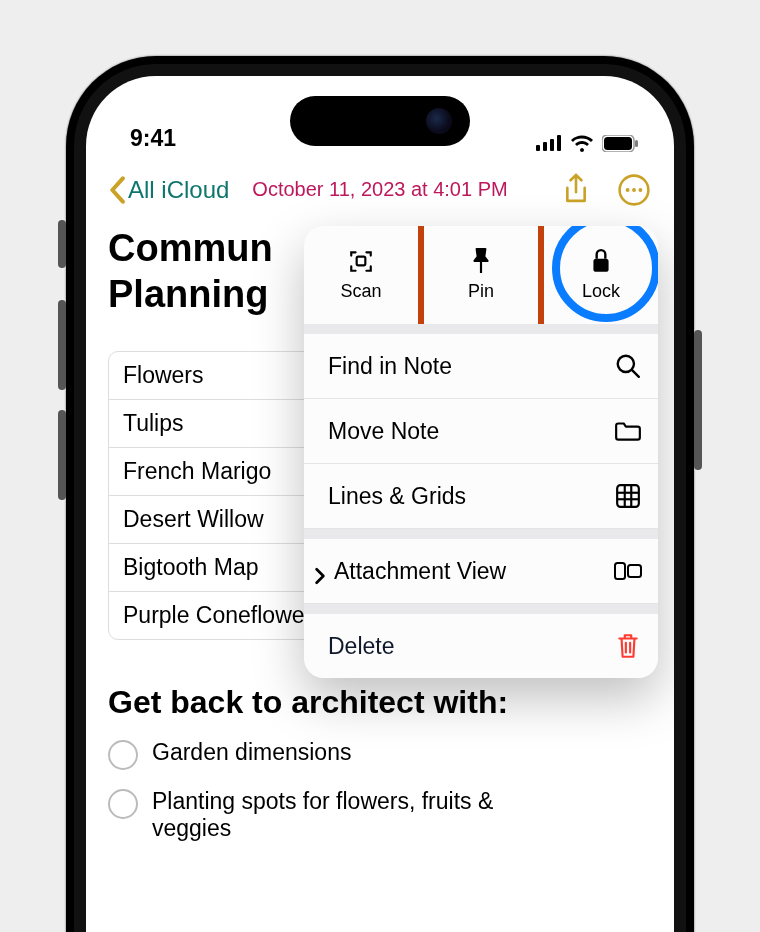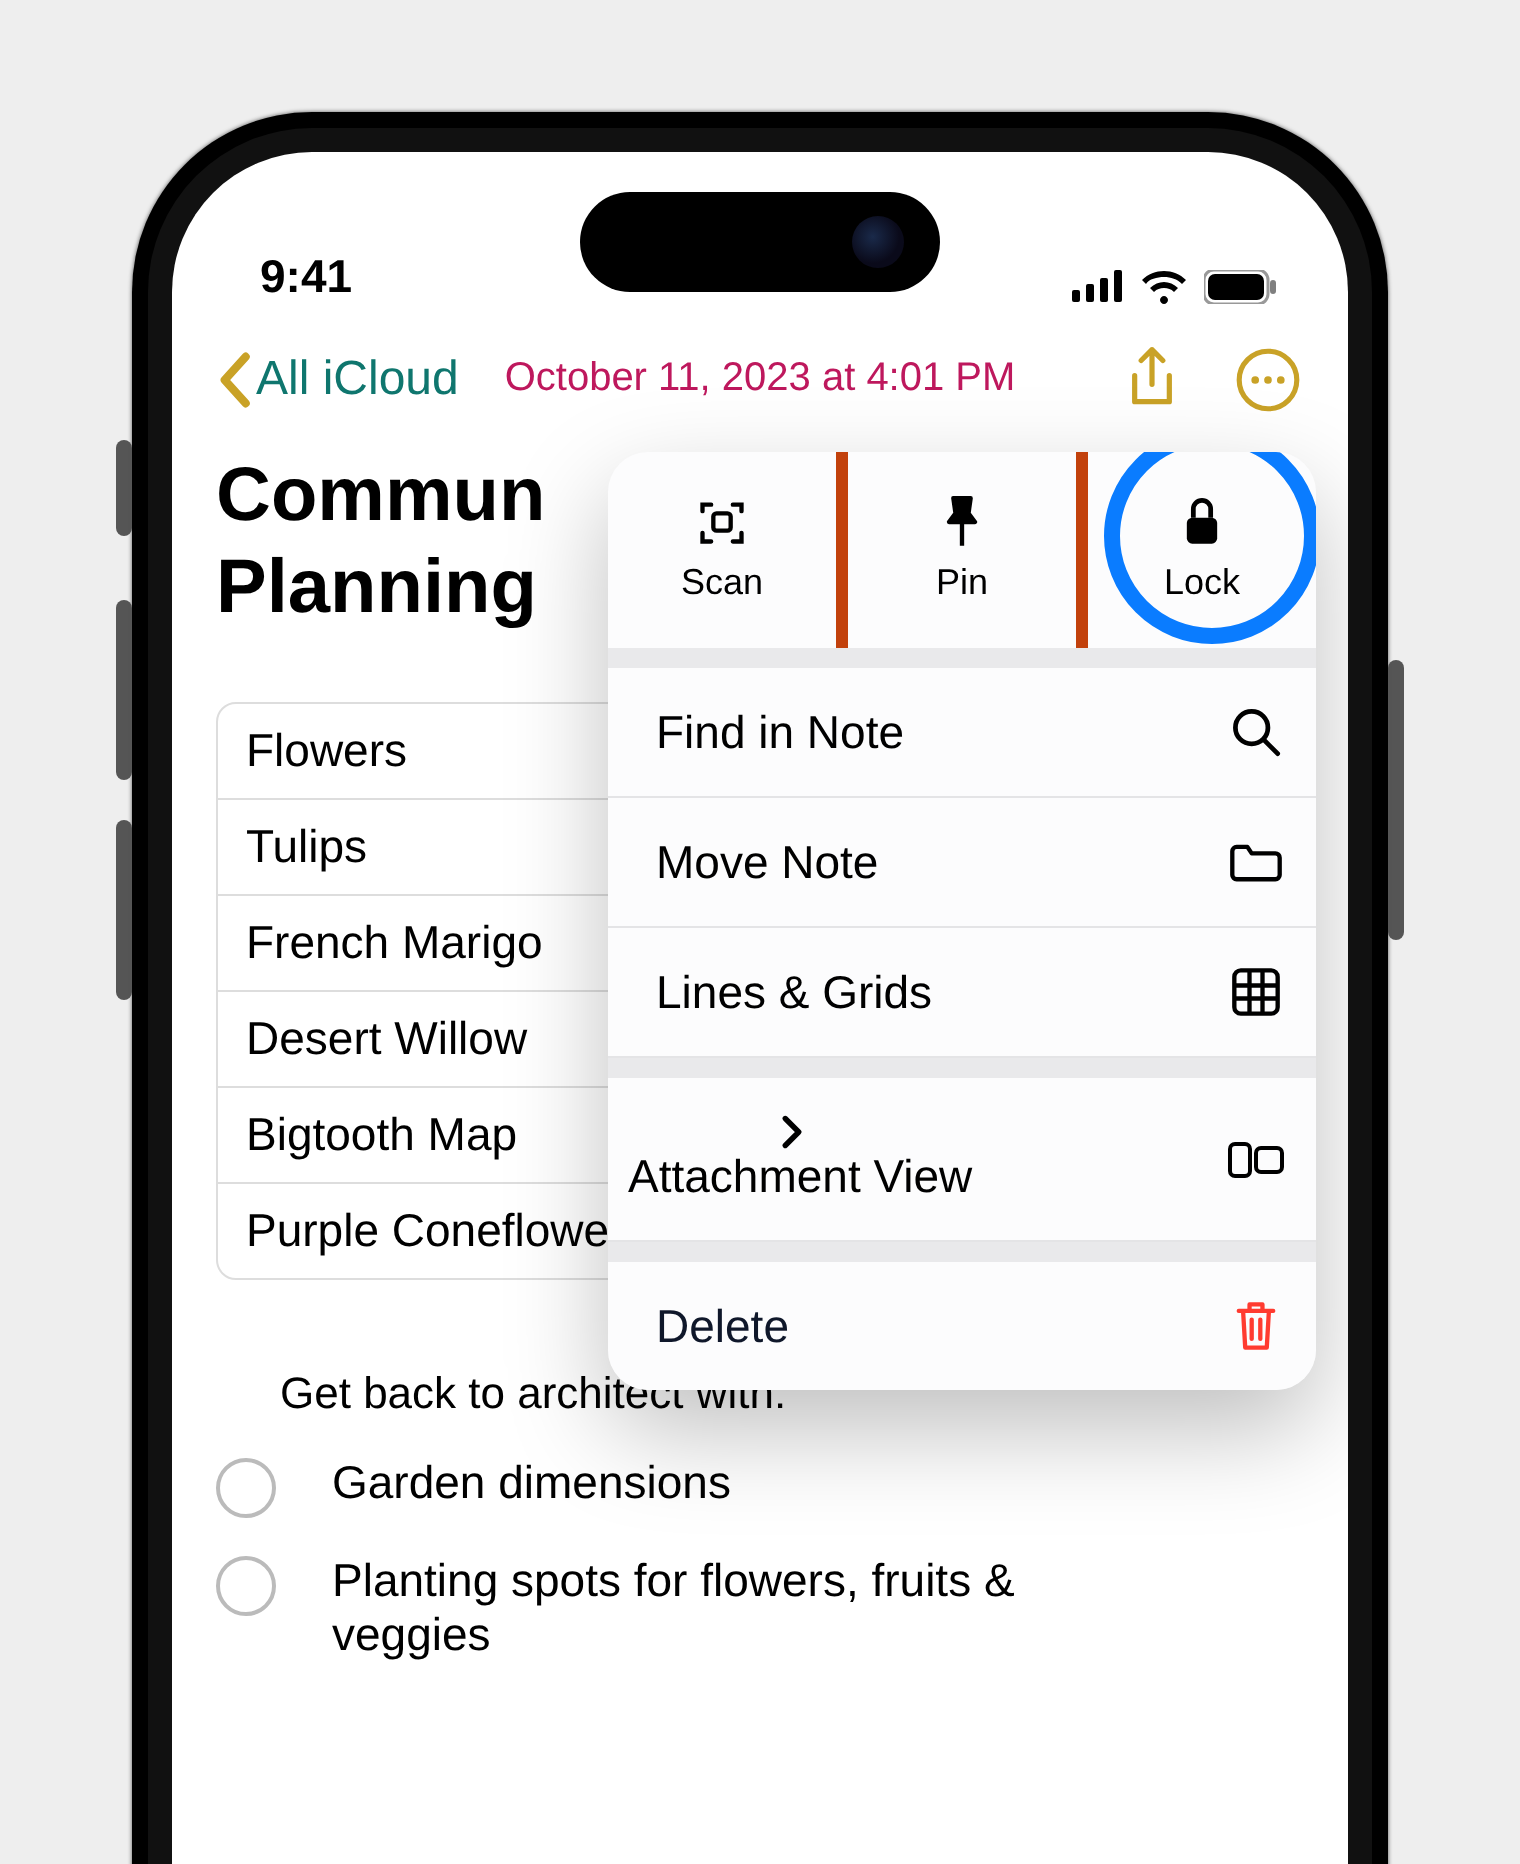--- a/index.html
+++ b/index.html
@@ -126,30 +126,29 @@
     flex: 1;
     padding: 10px 14px;
     font-size: 23px;
     border-right: 1px solid #ddd;
     white-space: nowrap;
     overflow: hidden;
   }
   .note-cell:last-child { border-right: none; }
   .note-cell.header { font-weight: 500; }
   .subheading {
-    font-size: 22px;
-    font-weight: 400;
+    font-size: 32px;
+    font-weight: 700;
     margin-top: 44px;
     margin-bottom: 18px;
-    margin-left: 32px;
   }
   .checklist-item {
     display: flex;
     align-items: flex-start;
-    gap: 28px;
+    gap: 14px;
     margin-bottom: 18px;
     font-size: 23px;
   }
   .check-circle {
     flex-shrink: 0;
     width: 30px; height: 30px;
     border: 2px solid #bbb;
     border-radius: 50%;
     margin-top: 1px;
   }
@@ -379,21 +378,21 @@
                 <rect x="2" y="2" width="20" height="20" rx="3" stroke="#000" stroke-width="2" fill="none"></rect>
                 <line x1="2" y1="9" x2="22" y2="9" stroke="#000" stroke-width="2"></line>
                 <line x1="2" y1="15" x2="22" y2="15" stroke="#000" stroke-width="2"></line>
                 <line x1="9" y1="2" x2="9" y2="22" stroke="#000" stroke-width="2"></line>
                 <line x1="15" y1="2" x2="15" y2="22" stroke="#000" stroke-width="2"></line>
               </svg>
           </span>
         </div>
         <div class="menu-sep"></div>
         <div class="menu-row sub">
-          <span style="display:flex;align-items:center;flex-direction:column;">
+          <span style="display:flex;align-items:flex-end;">
             <span class="chev-small">
               <svg width="12" height="18" viewBox="0 0 10 16">
                   <path d="M2 2l6 6-6 6" stroke="#000" stroke-width="2.4" fill="none" stroke-linecap="round" stroke-linejoin="round"></path>
                 </svg>
             </span>
             <span>Attachment View</span>
           </span>
           <span class="row-icon">
             <svg width="30" height="22" viewBox="0 0 28 18">
                 <rect x="1" y="1" width="10" height="16" rx="2.5" stroke="#000" stroke-width="2" fill="none"></rect>

